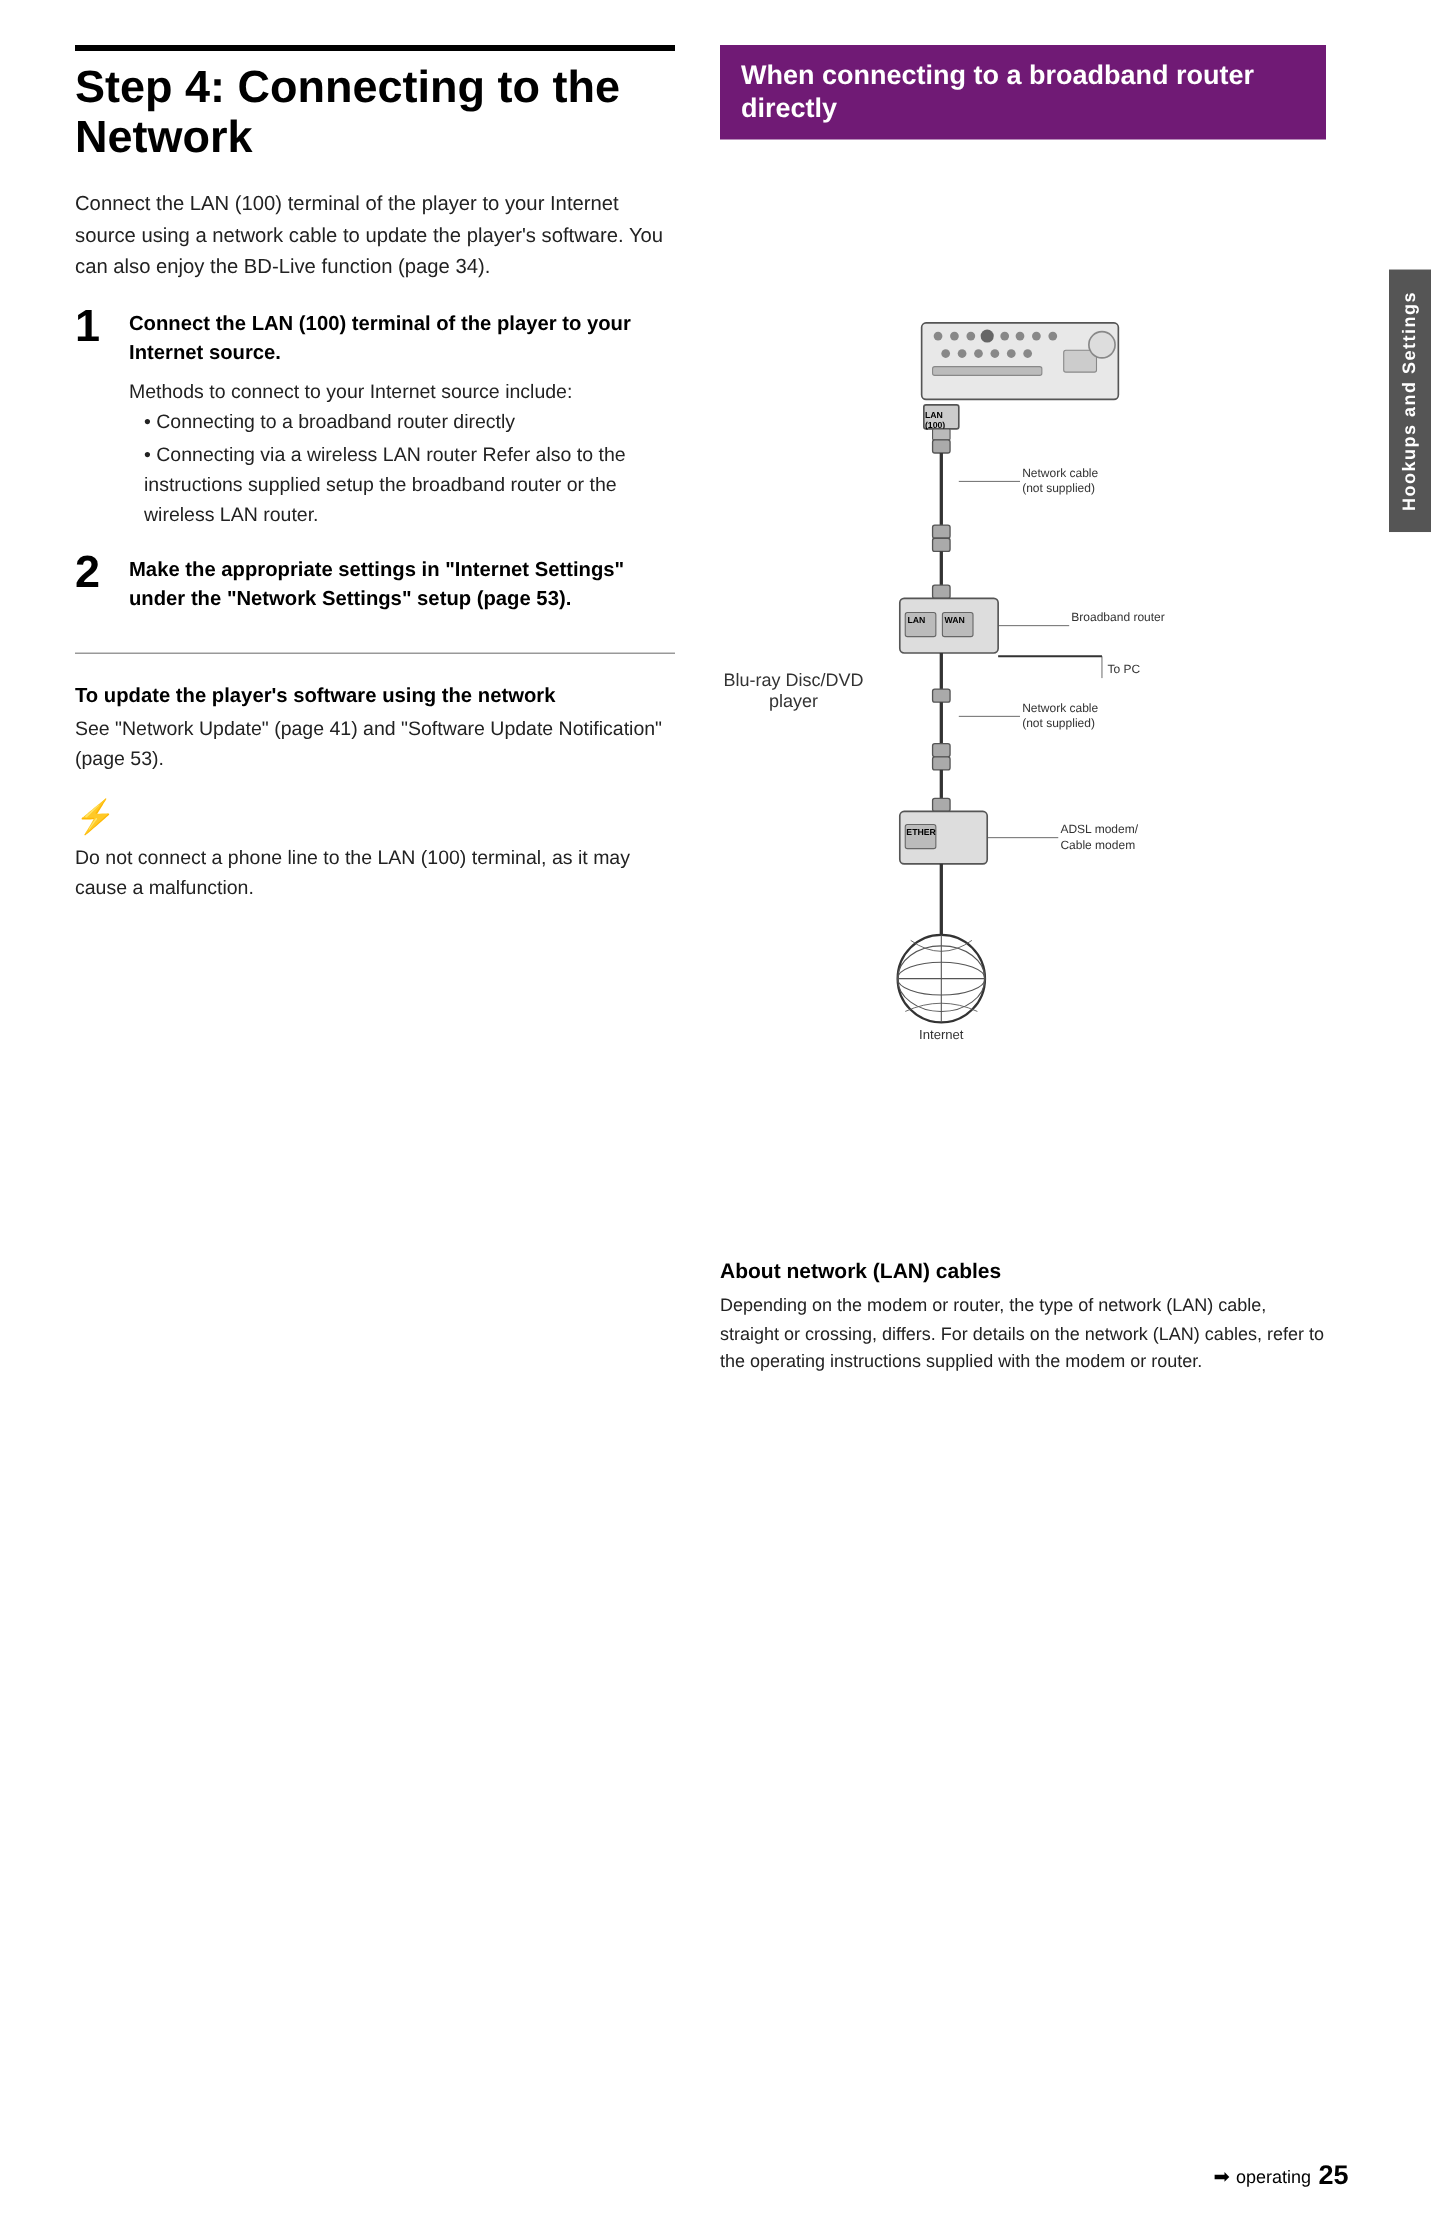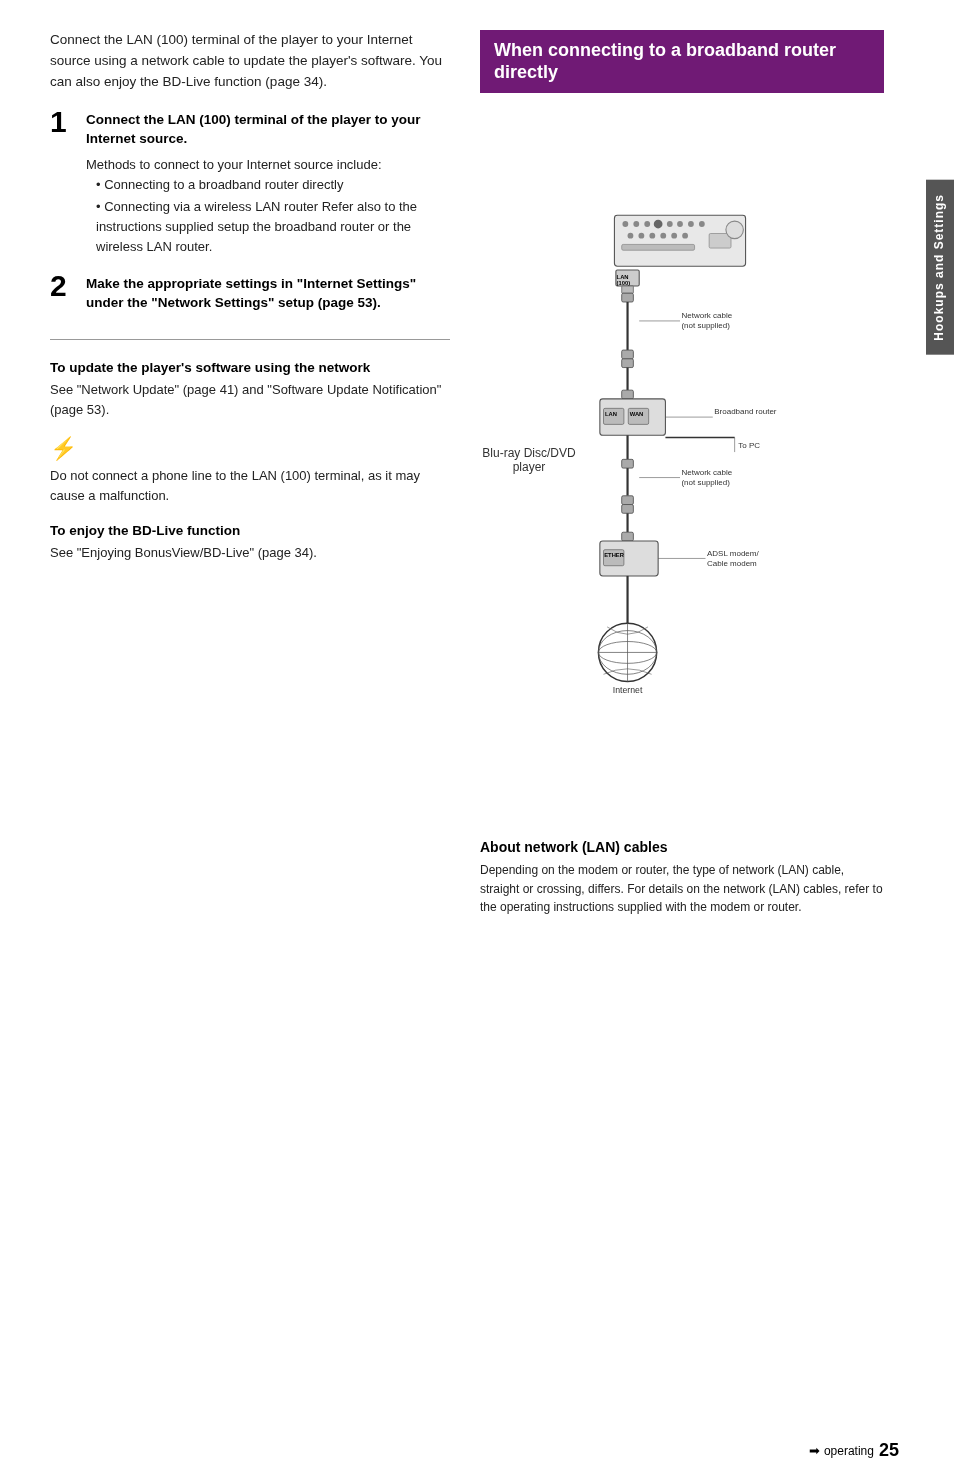--- a/index.html
+++ b/index.html
@@ -218,20 +218,21 @@
 <body>
 
 <div class="page-container">
 
   <div class="side-tab">Hookups and Settings</div>
 
   <div class="main-content">
 
     <div class="left-col">
 
+      <h1 class="page-title">Step 4: Connecting to the Network</h1>
 
       <p class="intro-text">Connect the LAN (100) terminal of the player to your Internet source using a network cable to update the player's software. You can also enjoy the BD-Live function (page 34).</p>
 
       <div class="step-item">
         <div class="step-number">1</div>
         <div class="step-content">
           <div class="step-title">Connect the LAN (100) terminal of the player to your Internet source.</div>
           <div class="step-body">
             <span>Methods to connect to your Internet source include:</span>
             <ul>
@@ -254,24 +255,20 @@
       <div>
         <div class="sub-section-title">To update the player's software using the network</div>
         <p class="sub-section-body">See "Network Update" (page 41) and "Software Update Notification" (page 53).</p>
       </div>
 
       <div>
         <span class="warning-icon">⚡</span>
         <p class="sub-section-body">Do not connect a phone line to the LAN (100) terminal, as it may cause a malfunction.</p>
       </div>
 
-      <div>
-        <div class="sub-section-title">To enjoy the BD-Live function</div>
-        <p class="sub-section-body">See "Enjoying BonusView/BD-Live" (page 34).</p>
-      </div>
 
     </div>
 
     <div class="right-col">
 
       <div class="section-header">When connecting to a broadband router directly</div>
 
       <div class="diagram-area">
         <div class="diagram-label">Blu-ray Disc/DVD player</div>
 

